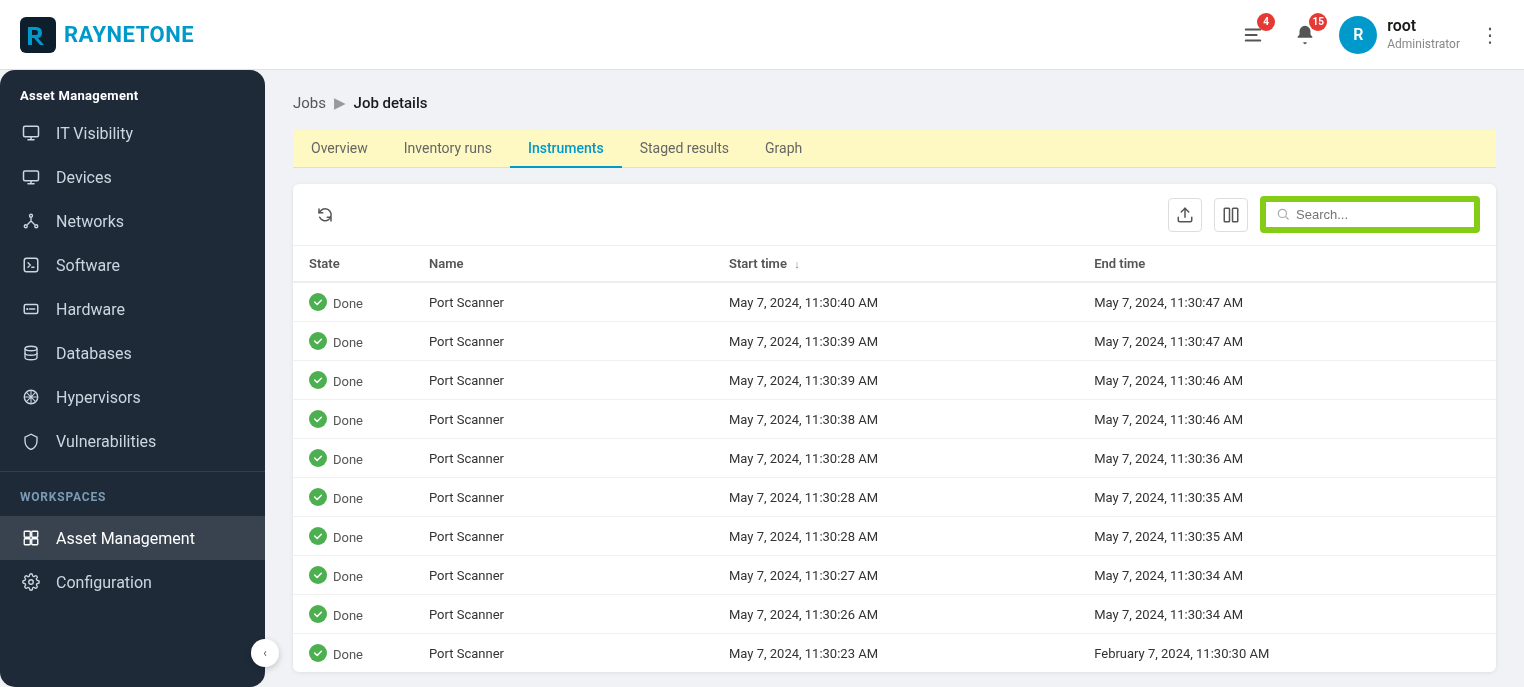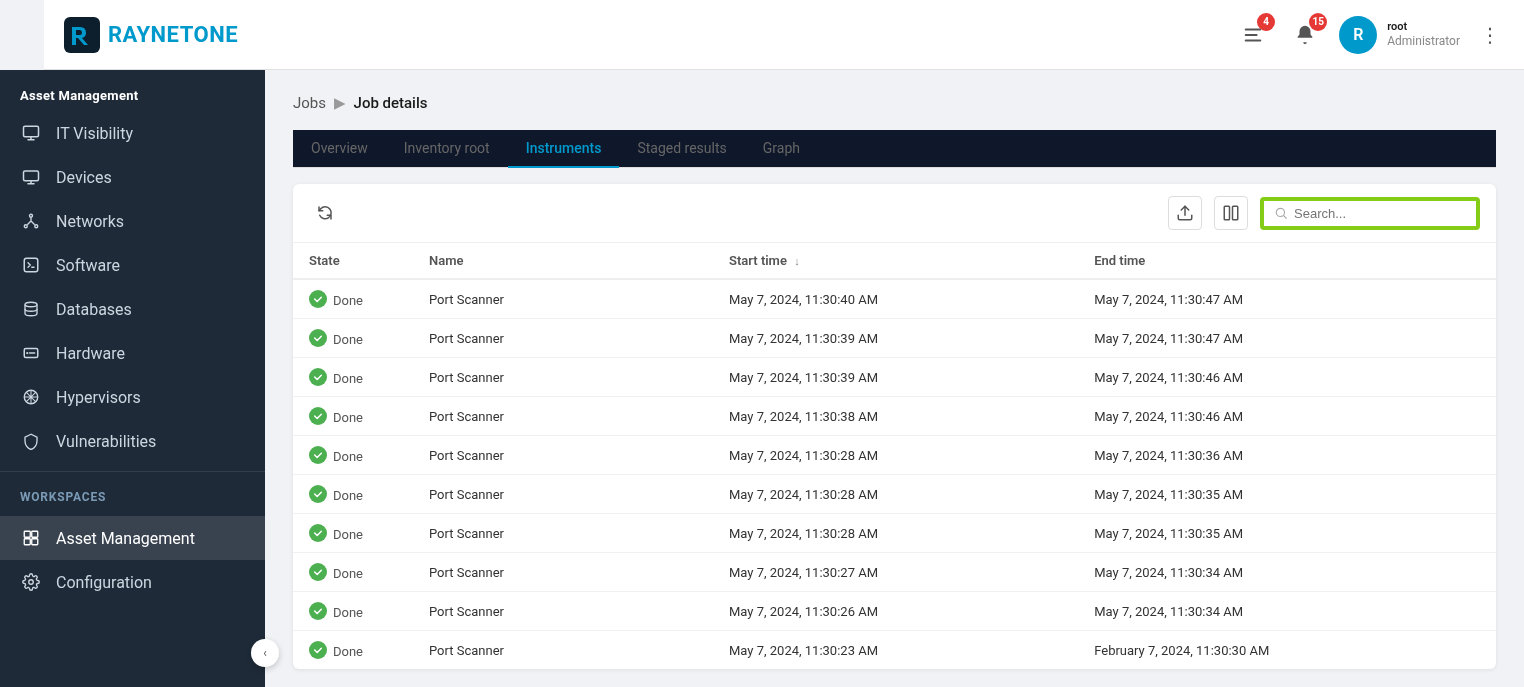--- a/index.html
+++ b/index.html
@@ -9,21 +9,20 @@
     .top-header {
       background: #fff;
       height: 70px;
       display: flex;
       align-items: center;
       padding: 0 20px;
       border-bottom: 1px solid #e0e0e0;
       flex-shrink: 0;
       position: relative;
       z-index: 10;
-      margin-left: 44px;
     }
     .logo-area {
       display: flex;
       align-items: center;
       gap: 8px;
     }
     .logo-icon {
       width: 36px;
       height: 36px;
     }
@@ -78,40 +77,41 @@
       border-radius: 50%;
       background: #0099cc;
       display: flex;
       align-items: center;
       justify-content: center;
       color: #fff;
       font-size: 16px;
       font-weight: 600;
     }
     .user-info { line-height: 1.3; }
-    .user-name { font-weight: 600; font-size: 11px; color: #1a1a1a; }
+    .user-name { font-weight: 600; font-size: 16px; color: #1a1a1a; }
     .user-role { font-size: 12px; color: #888; }
     .more-btn { color: #555; cursor: pointer; font-size: 20px; padding: 4px; }
 
     
     .main-layout {
       display: flex;
       flex: 1;
       overflow: hidden;
     }
 
     
     .sidebar {
       width: 265px;
       background: #1e2a38;
       color: #fff;
       flex-shrink: 0;
       display: flex;
       flex-direction: column;
       position: relative;
+      border-radius: 15px;
     }
     .sidebar-section-title {
       padding: 18px 20px 8px;
       font-size: 13px;
       font-weight: 700;
       color: #fff;
       letter-spacing: 0.3px;
     }
     .sidebar-item {
       display: flex;
@@ -177,21 +177,21 @@
     .breadcrumb .crumb-arrow { color: #999; }
     .breadcrumb .crumb-current { color: #1a1a1a; font-weight: 500; }
 
     
     .tabs-bar {
       display: flex;
       align-items: center;
       gap: 0;
       border-bottom: 1px solid #ddd;
       margin-bottom: 0;
-      background: #0f172a;
+      background: #fef9c3;
     }
     .tab-item {
       padding: 10px 18px;
       cursor: pointer;
       font-size: 14px;
       color: #666;
       border-bottom: 2px solid transparent;
       margin-bottom: -1px;
     }
     .tab-item.active {
@@ -233,21 +233,21 @@
       align-items: center;
       justify-content: center;
       cursor: pointer;
       color: #555;
       border-radius: 4px;
       border: 1px solid #ddd;
     }
     .search-box {
       display: flex;
       align-items: flex-start;
-      border: 4px solid #84cc16;
+      border: 6px solid #84cc16;
       border-radius: 4px;
       padding: 5px 10px;
       gap: 6px;
       background: #fff;
       width: 220px;
     }
     .search-box input {
       border: none;
       outline: none;
       font-size: 13px;
@@ -381,37 +381,37 @@
             <rect x="3" y="3" width="18" height="18" rx="3" stroke="#ccd6e0" stroke-width="2"></rect>
             <path d="M8 9l3 3-3 3M13 15h3" stroke="#ccd6e0" stroke-width="1.8" stroke-linecap="round"></path>
           </svg>
       </span>
       <span>Software</span>
     </div>
 
     <div class="sidebar-item">
       <span class="item-icon">
         <svg width="18" height="18" viewBox="0 0 24 24" fill="none">
+            <rect x="3" y="6" width="18" height="12" rx="2" stroke="#ccd6e0" stroke-width="2"></rect>
+            <circle cx="7" cy="12" r="1.5" fill="#ccd6e0"></circle>
+            <path d="M10 12h7" stroke="#ccd6e0" stroke-width="1.8" stroke-linecap="round"></path>
+          </svg>
+      </span>
+      <span>Hardware</span>
+    </div>
+
+    <div class="sidebar-item">
+      <span class="item-icon">
+        <svg width="18" height="18" viewBox="0 0 24 24" fill="none">
             <ellipse cx="12" cy="6" rx="8" ry="3" stroke="#ccd6e0" stroke-width="1.8"></ellipse>
             <path d="M4 6v6c0 1.66 3.58 3 8 3s8-1.34 8-3V6" stroke="#ccd6e0" stroke-width="1.8"></path>
             <path d="M4 12v6c0 1.66 3.58 3 8 3s8-1.34 8-3v-6" stroke="#ccd6e0" stroke-width="1.8"></path>
           </svg>
       </span>
       <span>Databases</span>
-    </div>
-
-    <div class="sidebar-item">
-      <span class="item-icon">
-        <svg width="18" height="18" viewBox="0 0 24 24" fill="none">
-            <rect x="3" y="6" width="18" height="12" rx="2" stroke="#ccd6e0" stroke-width="2"></rect>
-            <circle cx="7" cy="12" r="1.5" fill="#ccd6e0"></circle>
-            <path d="M10 12h7" stroke="#ccd6e0" stroke-width="1.8" stroke-linecap="round"></path>
-          </svg>
-      </span>
-      <span>Hardware</span>
     </div>
 
     <div class="sidebar-item">
       <span class="item-icon">
         <svg width="18" height="18" viewBox="0 0 24 24" fill="none">
             <circle cx="12" cy="12" r="9" stroke="#ccd6e0" stroke-width="1.8"></circle>
             <path d="M12 3v18M3 12h18M5.6 5.6l12.8 12.8M18.4 5.6L5.6 18.4" stroke="#ccd6e0" stroke-width="1.4"></path>
           </svg>
       </span>
       <span>Hypervisors</span>
@@ -458,21 +458,21 @@
   <div class="content-area">
 
     <div class="breadcrumb">
       <span class="crumb-link">Jobs</span>
       <span class="crumb-arrow">▶</span>
       <span class="crumb-current">Job details</span>
     </div>
 
     <div class="tabs-bar">
       <div class="tab-item">Overview</div>
-      <div class="tab-item">Inventory root</div>
+      <div class="tab-item">Inventory runs</div>
       <div class="tab-item active">Instruments</div>
       <div class="tab-item">Staged results</div>
       <div class="tab-item">Graph</div>
     </div>
 
     <div class="table-card">
       <div class="table-toolbar">
         <div class="toolbar-refresh-btn">
           <svg width="18" height="18" viewBox="0 0 24 24" fill="none">
             <path d="M4 4v5h5M20 20v-5h-5" stroke="#555" stroke-width="2" stroke-linecap="round" stroke-linejoin="round"></path>

